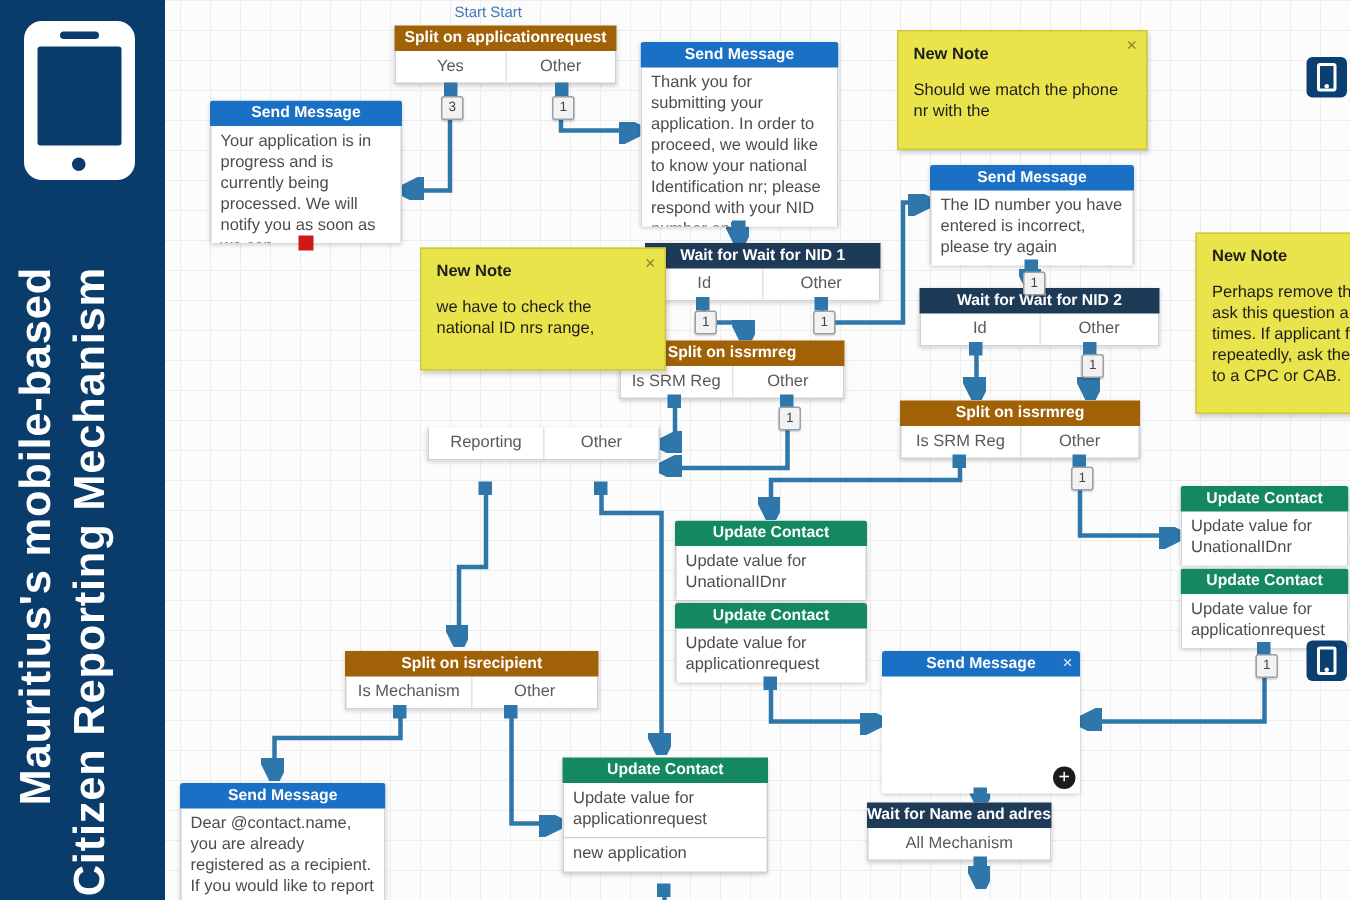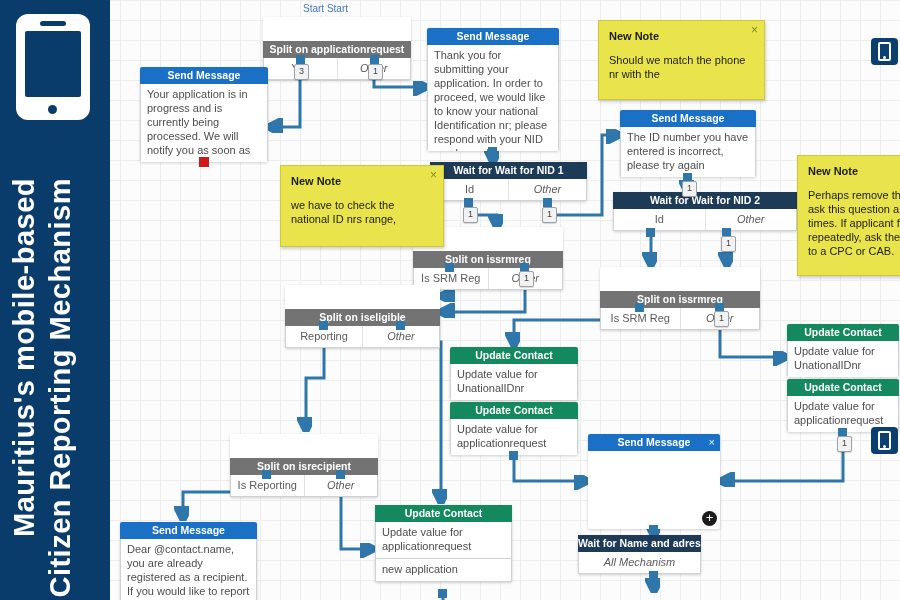--- a/index.html
+++ b/index.html
@@ -26,28 +26,28 @@
   #wires{position:absolute;inset:0;z-index:5;}
   #wires path{fill:none;stroke:#2f76ab;stroke-width:3;}
 
   
   .node{position:absolute;z-index:20;font-size:11px;color:#4d4d4d;
     box-shadow:0 1px 3px rgba(0,0,0,.18);border-radius:2px;background:#fff;}
   .hdr{height:17px;line-height:17px;text-align:center;color:#fff;font-weight:bold;
     font-size:10.5px;position:relative;overflow:hidden;white-space:nowrap;}
   .hdr-msg{background:#1a70c4;}
   .hdr-wait{background:#1d3a57;}
-  .hdr-split{background:#737373;margin-top:24px;}
+  .hdr-split{background:#a16207;}
   .hdr-update{background:#14885f;}
   .hdr-label{background:#4a90d8;}
   .hclose{position:absolute;right:5px;top:0;font-weight:normal;font-size:11px;color:rgba(255,255,255,.9);cursor:pointer;}
   .nbody{background:#fff;border:1px solid #ccd2d6;border-top:none;padding:3px 6px 5px 6px;line-height:14px;}
   .cats{display:flex;height:21px;background:#fff;border:1px solid #ccd2d6;border-top:none;}
   .cat{flex:1;text-align:center;line-height:20px;color:#5a5a5a;border-right:1px solid #e3e3e3;overflow:hidden;white-space:nowrap;}
-  .cat:last-child{border-right:none;font-style:italic;}
+  .cat:last-child{border-right:none;}
   .plus{position:absolute;right:3px;bottom:3px;width:15px;height:15px;border-radius:50%;
     background:#1b1b1b;color:#fff;font-size:13px;line-height:14px;text-align:center;z-index:25;cursor:pointer;}
 
   
   .note{position:absolute;z-index:30;background:#e9e44b;border:1px solid #cdc73c;
     box-shadow:1px 2px 3px rgba(0,0,0,.18);padding:8px 10px;font-size:11px;line-height:14px;color:#1d1d1d;overflow:hidden;}
   .ntitle{font-weight:bold;margin-bottom:10px;}
   .nclose{position:absolute;top:2px;right:6px;color:#8b8530;font-size:12px;cursor:pointer;}
 
   
@@ -122,36 +122,35 @@
           <div class="hdr hdr-msg"><span>Send Message</span></div>
           <div class="nbody">The ID number you have entered is incorrect, please try again</div>
         </div>
         <div class="node" style="left: 430px; top: 162px; width: 157px;">
           <div class="hdr hdr-wait">Wait for Wait for NID 1</div>
           <div class="cats">
             <div class="cat">Id</div>
             <div class="cat">Other</div>
           </div>
         </div>
-        <div class="node" style="left: 613px; top: 192px; width: 184px;">
+        <div class="node" style="left: 613px; top: 192px; width: 160px;">
           <div class="hdr hdr-wait">Wait for Wait for NID 2</div>
           <div class="cats">
             <div class="cat">Id</div>
             <div class="cat">Other</div>
           </div>
         </div>
         <div class="node" style="left: 413px; top: 227px; width: 150px;">
           <div class="hdr hdr-split">Split on issrmreg</div>
           <div class="cats">
             <div class="cat">Is SRM Reg</div>
             <div class="cat">Other</div>
           </div>
         </div>
         <div class="node" style="left: 285px; top: 285px; width: 155px;">
-          <div class="hdr hdr-split">Split on iseligible</div>
           <div class="cats">
             <div class="cat">Reporting</div>
             <div class="cat">Other</div>
           </div>
         </div>
         <div class="node" style="left: 600px; top: 267px; width: 160px;">
           <div class="hdr hdr-split">Split on issrmreg</div>
           <div class="cats">
             <div class="cat">Is SRM Reg</div>
             <div class="cat">Other</div>
@@ -166,24 +165,24 @@
           <div class="nbody">Update value for applicationrequest</div>
         </div>
         <div class="node" style="left: 450px; top: 347px; width: 128px; height: 53px; overflow: hidden;">
           <div class="hdr hdr-update"><span>Update Contact</span></div>
           <div class="nbody">Update value for UnationalIDnr</div>
         </div>
         <div class="node" style="left: 450px; top: 402px; width: 128px; height: 53px; overflow: hidden;">
           <div class="hdr hdr-update"><span>Update Contact</span></div>
           <div class="nbody">Update value for applicationrequest</div>
         </div>
-        <div class="node" style="left: 230px; top: 434px; width: 148px;">
+        <div class="node" style="left: 230px; top: 434px; width: 169px;">
           <div class="hdr hdr-split">Split on isrecipient</div>
           <div class="cats">
-            <div class="cat">Is Reporting</div>
+            <div class="cat">Is Mechanism</div>
             <div class="cat">Other</div>
           </div>
         </div>
         <div class="node" style="left: 588px; top: 434px; width: 132px; height: 95px; overflow: hidden;">
           <div class="hdr hdr-msg"><span>Send Message</span><span class="hclose">×</span></div>
           <div class="plus">+</div>
         </div>
         <div class="node" style="left: 578px; top: 535px; width: 123px;">
           <div class="hdr hdr-wait">Wait for Name and adress</div>
           <div class="cats">

